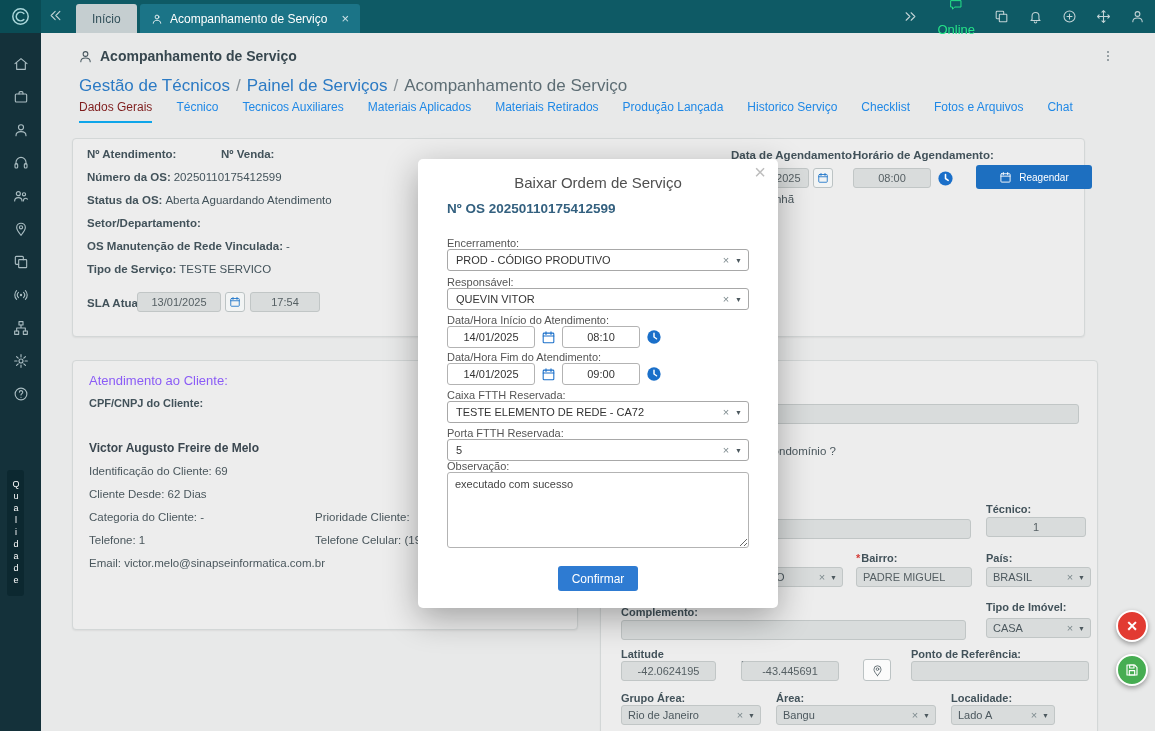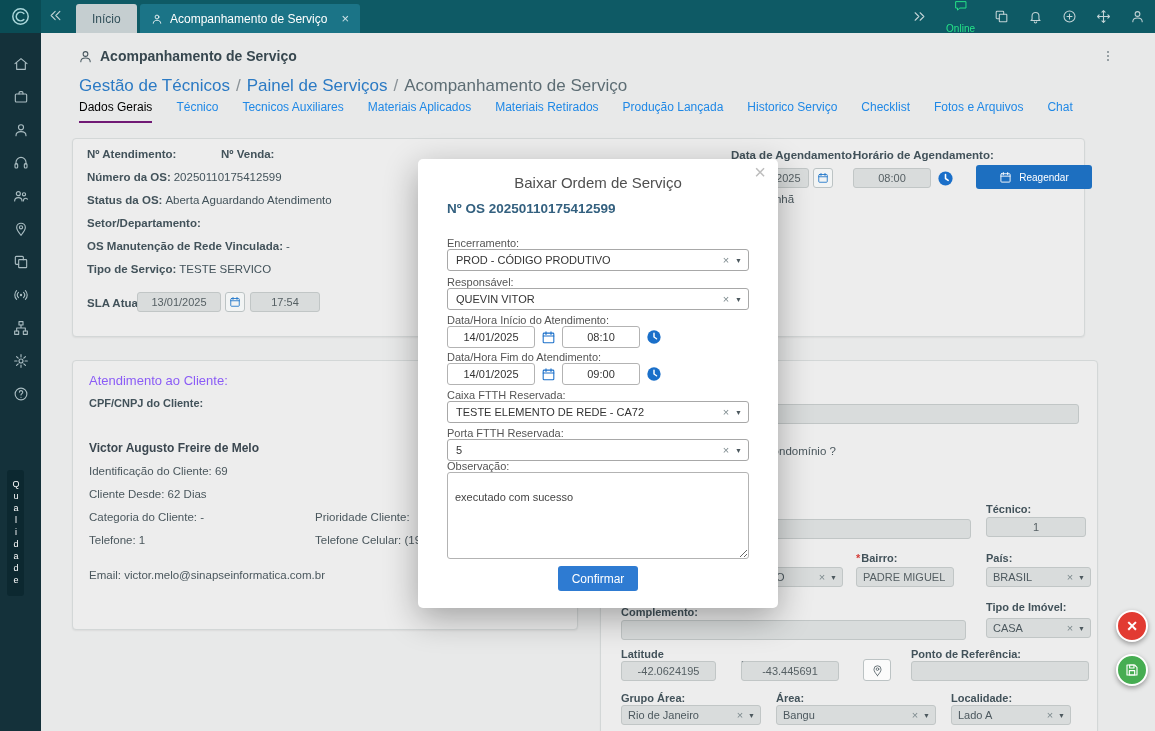--- a/index.html
+++ b/index.html
@@ -9,36 +9,36 @@
 
   
   .topbar{position:absolute;left:0;top:0;width:1155px;height:33px;background:#0e5a65;z-index:30}
   .logo{position:absolute;left:0;top:0;width:41px;height:33px;background:#0a4c55;display:flex;align-items:center;justify-content:center;color:#a9d6da}
   .collapse{position:absolute;left:48px;top:8px;color:#c2d3d6}
   .tab-home{position:absolute;left:76px;top:4px;height:29px;padding:0 16px;background:#c5ced0;color:#32505a;border-radius:3px 3px 0 0;display:flex;align-items:center}
   .tab-active{position:absolute;left:140px;top:4px;height:29px;padding:0 11px;background:#1b7487;color:#fff;border-radius:3px 3px 0 0;display:flex;align-items:center;gap:7px}
   .tab-close{color:#cfe3e8;font-size:13px;margin-left:7px}
   .tb-right{position:absolute;right:10px;top:0;height:33px;display:flex;align-items:center;gap:19px;color:#c2d3d6}
   .tb-chat{display:flex;flex-direction:column;align-items:center;color:#25e388}
-  .online{font-size:10px;line-height:1;margin-top:11px;color:#25e388}
+  .online{font-size:13px;line-height:1;margin-top:11px;color:#25e388}
 
   
   .sidebar{position:absolute;left:0;top:33px;width:41px;height:698px;background:#14313a;z-index:20;display:flex;flex-direction:column;align-items:center;padding-top:23px;gap:17px;color:#a9bcc1}
   .sb-it{width:16px;height:16px;flex:0 0 auto}
   .qual{position:absolute;left:7px;top:437px;background:#0c2830;color:#fff;font-size:9px;letter-spacing:2px;writing-mode:vertical-rl;text-orientation:upright;padding:9px 4px;border-radius:3px;line-height:1}
 
   
   .main{position:absolute;left:41px;top:33px;width:1114px;height:698px}
   .pg-title{position:absolute;left:59px;top:15px;font-size:14px;font-weight:bold;color:#37474f}
   .crumbs{position:absolute;left:38px;top:43px;font-size:17px;display:flex;gap:6px;color:#8a9297}
   .crumb{color:#2b7ac4}
   .crumb.last{color:#5d6d74}
   .tabs{position:absolute;left:38px;top:67px;display:flex;gap:24px;font-size:12px;color:#1f88e6;white-space:nowrap}
   .tab-item{padding-bottom:7px}
-  .tab-item.active{color:#000000;border-bottom:2px solid #701a75}
+  .tab-item.active{color:#7f1d1d;border-bottom:2px solid #0ea5e9}
 
   .card{position:absolute;background:#ededed;border:1px solid #d3d7d7;border-radius:4px;box-shadow:0 1px 2px rgba(0,0,0,.06)}
   #card-os{left:31px;top:105px;width:1013px;height:199px}
   #card-cli{left:31px;top:327px;width:506px;height:270px}
   #card-end{left:559px;top:327px;width:498px;height:412px}
   .card-title{position:absolute;font-size:13px;color:#8b5cf6}
 
   .fl{position:absolute;font-size:11.5px;color:#42525a;font-weight:bold;white-space:nowrap}
   .fv{font-weight:normal;margin-left:3px}
   .txt{position:absolute;font-size:11.5px;color:#4a575d;white-space:nowrap}
@@ -58,21 +58,21 @@
   .m-close{position:absolute;right:12px;top:2px;font-size:20px;color:#bdbdbd}
   .m-title{position:absolute;left:0;top:15px;width:100%;text-align:center;font-size:15px;color:#4f4f4f}
   .m-os{position:absolute;left:29px;top:42px;font-size:13.5px;font-weight:bold;color:#33607f}
   .m-lbl{position:absolute;left:29px;font-size:11px;color:#555;white-space:nowrap}
   .msel{position:absolute;left:29px;width:302px;height:22px;border:1px solid #a8a8a8;border-radius:3px;background:#fff;display:flex;align-items:center;font-size:11px;color:#333;padding:0 6px 0 8px;gap:6px}
   .msel .v{flex:1;overflow:hidden;white-space:nowrap}
   .mrow{position:absolute;left:29px;display:flex;align-items:center;gap:6px}
   .mdate,.mtime{height:22px;border:1px solid #b3b3b3;border-radius:3px;text-align:center;line-height:20px;font-size:11px;color:#333;background:#fff}
   .mdate{width:88px}
   .mtime{width:78px}
-  .mobs{position:absolute;left:29px;top:313px;width:302px;height:87px;border:1px solid #b3b3b3;border-radius:3px;font-family:"Liberation Sans",sans-serif;font-size:11px;color:#444;padding:18px 7px}
+  .mobs{position:absolute;left:29px;top:313px;width:302px;height:76px;border:1px solid #b3b3b3;border-radius:3px;font-family:"Liberation Sans",sans-serif;font-size:11px;color:#444;padding:5px 7px}
   .m-confirm{position:absolute;left:140px;top:407px;width:80px;height:25px;background:#2e7bd2;color:#fff;border:none;border-radius:3px;font-size:12px;display:flex;align-items:center;justify-content:center}
 
   .fab{position:absolute;width:32px;height:32px;border-radius:50%;display:flex;align-items:center;justify-content:center;color:#fff;box-shadow:0 2px 5px rgba(0,0,0,.35);border:2px solid #fff;z-index:40}
   #fab-x{left:1116px;top:610px;background:#e23b32;font-size:14px;font-weight:bold}
   #fab-save{left:1116px;top:654px;background:#46ad52}
 </style>
 </head>
 <body>
 
 <svg width="0" height="0" style="position:absolute">
@@ -348,37 +348,37 @@
   <div class="card" id="card-cli">
     <div class="card-title" style="left:16px;top:12px">Atendimento ao Cliente:</div>
     <div class="fl" style="left:16px;top:36px;font-size:11px">CPF/CNPJ do Cliente:</div>
     <div class="fl" style="left:16px;top:80px;font-size:12px;color:#3b4750">Victor Augusto Freire de Melo</div>
     <div class="txt" style="left:16px;top:104px">Identificação do Cliente: 69</div>
     <div class="txt" style="left:16px;top:127px">Cliente Desde: 62 Dias</div>
     <div class="txt" style="left:16px;top:150px">Categoria do Cliente: -</div>
     <div class="txt" style="left:242px;top:150px">Prioridade Cliente:</div>
     <div class="txt" style="left:16px;top:173px">Telefone: 1</div>
     <div class="txt" style="left:242px;top:173px">Telefone Celular: (19)</div>
-    <div class="txt" style="left:16px;top:208px">Email: victor.melo@sinapseinformatica.com.br</div>
+    <div class="txt" style="left:16px;top:196px">Email: victor.melo@sinapseinformatica.com.br</div>
   </div>
 
   <div class="card" id="card-end">
     <div class="inp" style="left:12px;top:43px;width:466px"></div>
     <div class="txt" style="left:155px;top:84px">É condomínio ?</div>
     <div class="inp" style="left:20px;top:158px;width:350px"></div>
     <div class="fl" style="left:385px;top:142px;font-size:11px">Técnico:</div>
     <div class="inp center" style="left:385px;top:156px;width:100px">1</div>
 
     <div class="selg" style="left:88px;top:206px;width:154px">
       <span class="v">RIO DE JANEIRO</span>
       <span class="clr">×</span>
       <span class="caret">▼</span>
     </div>
     <div class="fl" style="left:255px;top:191px;font-size:11px"><span class="req">*</span><span>Bairro:</span></div>
-    <div class="inp" style="left:255px;top:206px;width:98px">PADRE MIGUEL</div>
+    <div class="inp" style="left:255px;top:206px;width:116px">PADRE MIGUEL</div>
     <div class="fl" style="left:385px;top:191px;font-size:11px">País:</div>
     <div class="selg" style="left:385px;top:206px;width:105px">
       <span class="v">BRASIL</span>
       <span class="clr">×</span>
       <span class="caret">▼</span>
     </div>
 
     <div class="fl" style="left:20px;top:245px;font-size:11px">Complemento:</div>
     <div class="inp" style="left:20px;top:259px;width:345px"></div>
     <div class="fl" style="left:385px;top:240px;font-size:11px">Tipo de Imóvel:</div>
@@ -406,21 +406,21 @@
       <span class="clr">×</span>
       <span class="caret">▼</span>
     </div>
     <div class="fl" style="left:175px;top:331px;font-size:11px">Área:</div>
     <div class="selg" style="left:175px;top:344px;width:160px">
       <span class="v">Bangu</span>
       <span class="clr">×</span>
       <span class="caret">▼</span>
     </div>
     <div class="fl" style="left:350px;top:331px;font-size:11px">Localidade:</div>
-    <div class="selg" style="left:350px;top:344px;width:120px">
+    <div class="selg" style="left:350px;top:344px;width:104px">
       <span class="v">Lado A</span>
       <span class="clr">×</span>
       <span class="caret">▼</span>
     </div>
   </div>
 </div>
 
 <div class="fab" id="fab-x">
     <span>✕</span>
   </div>

